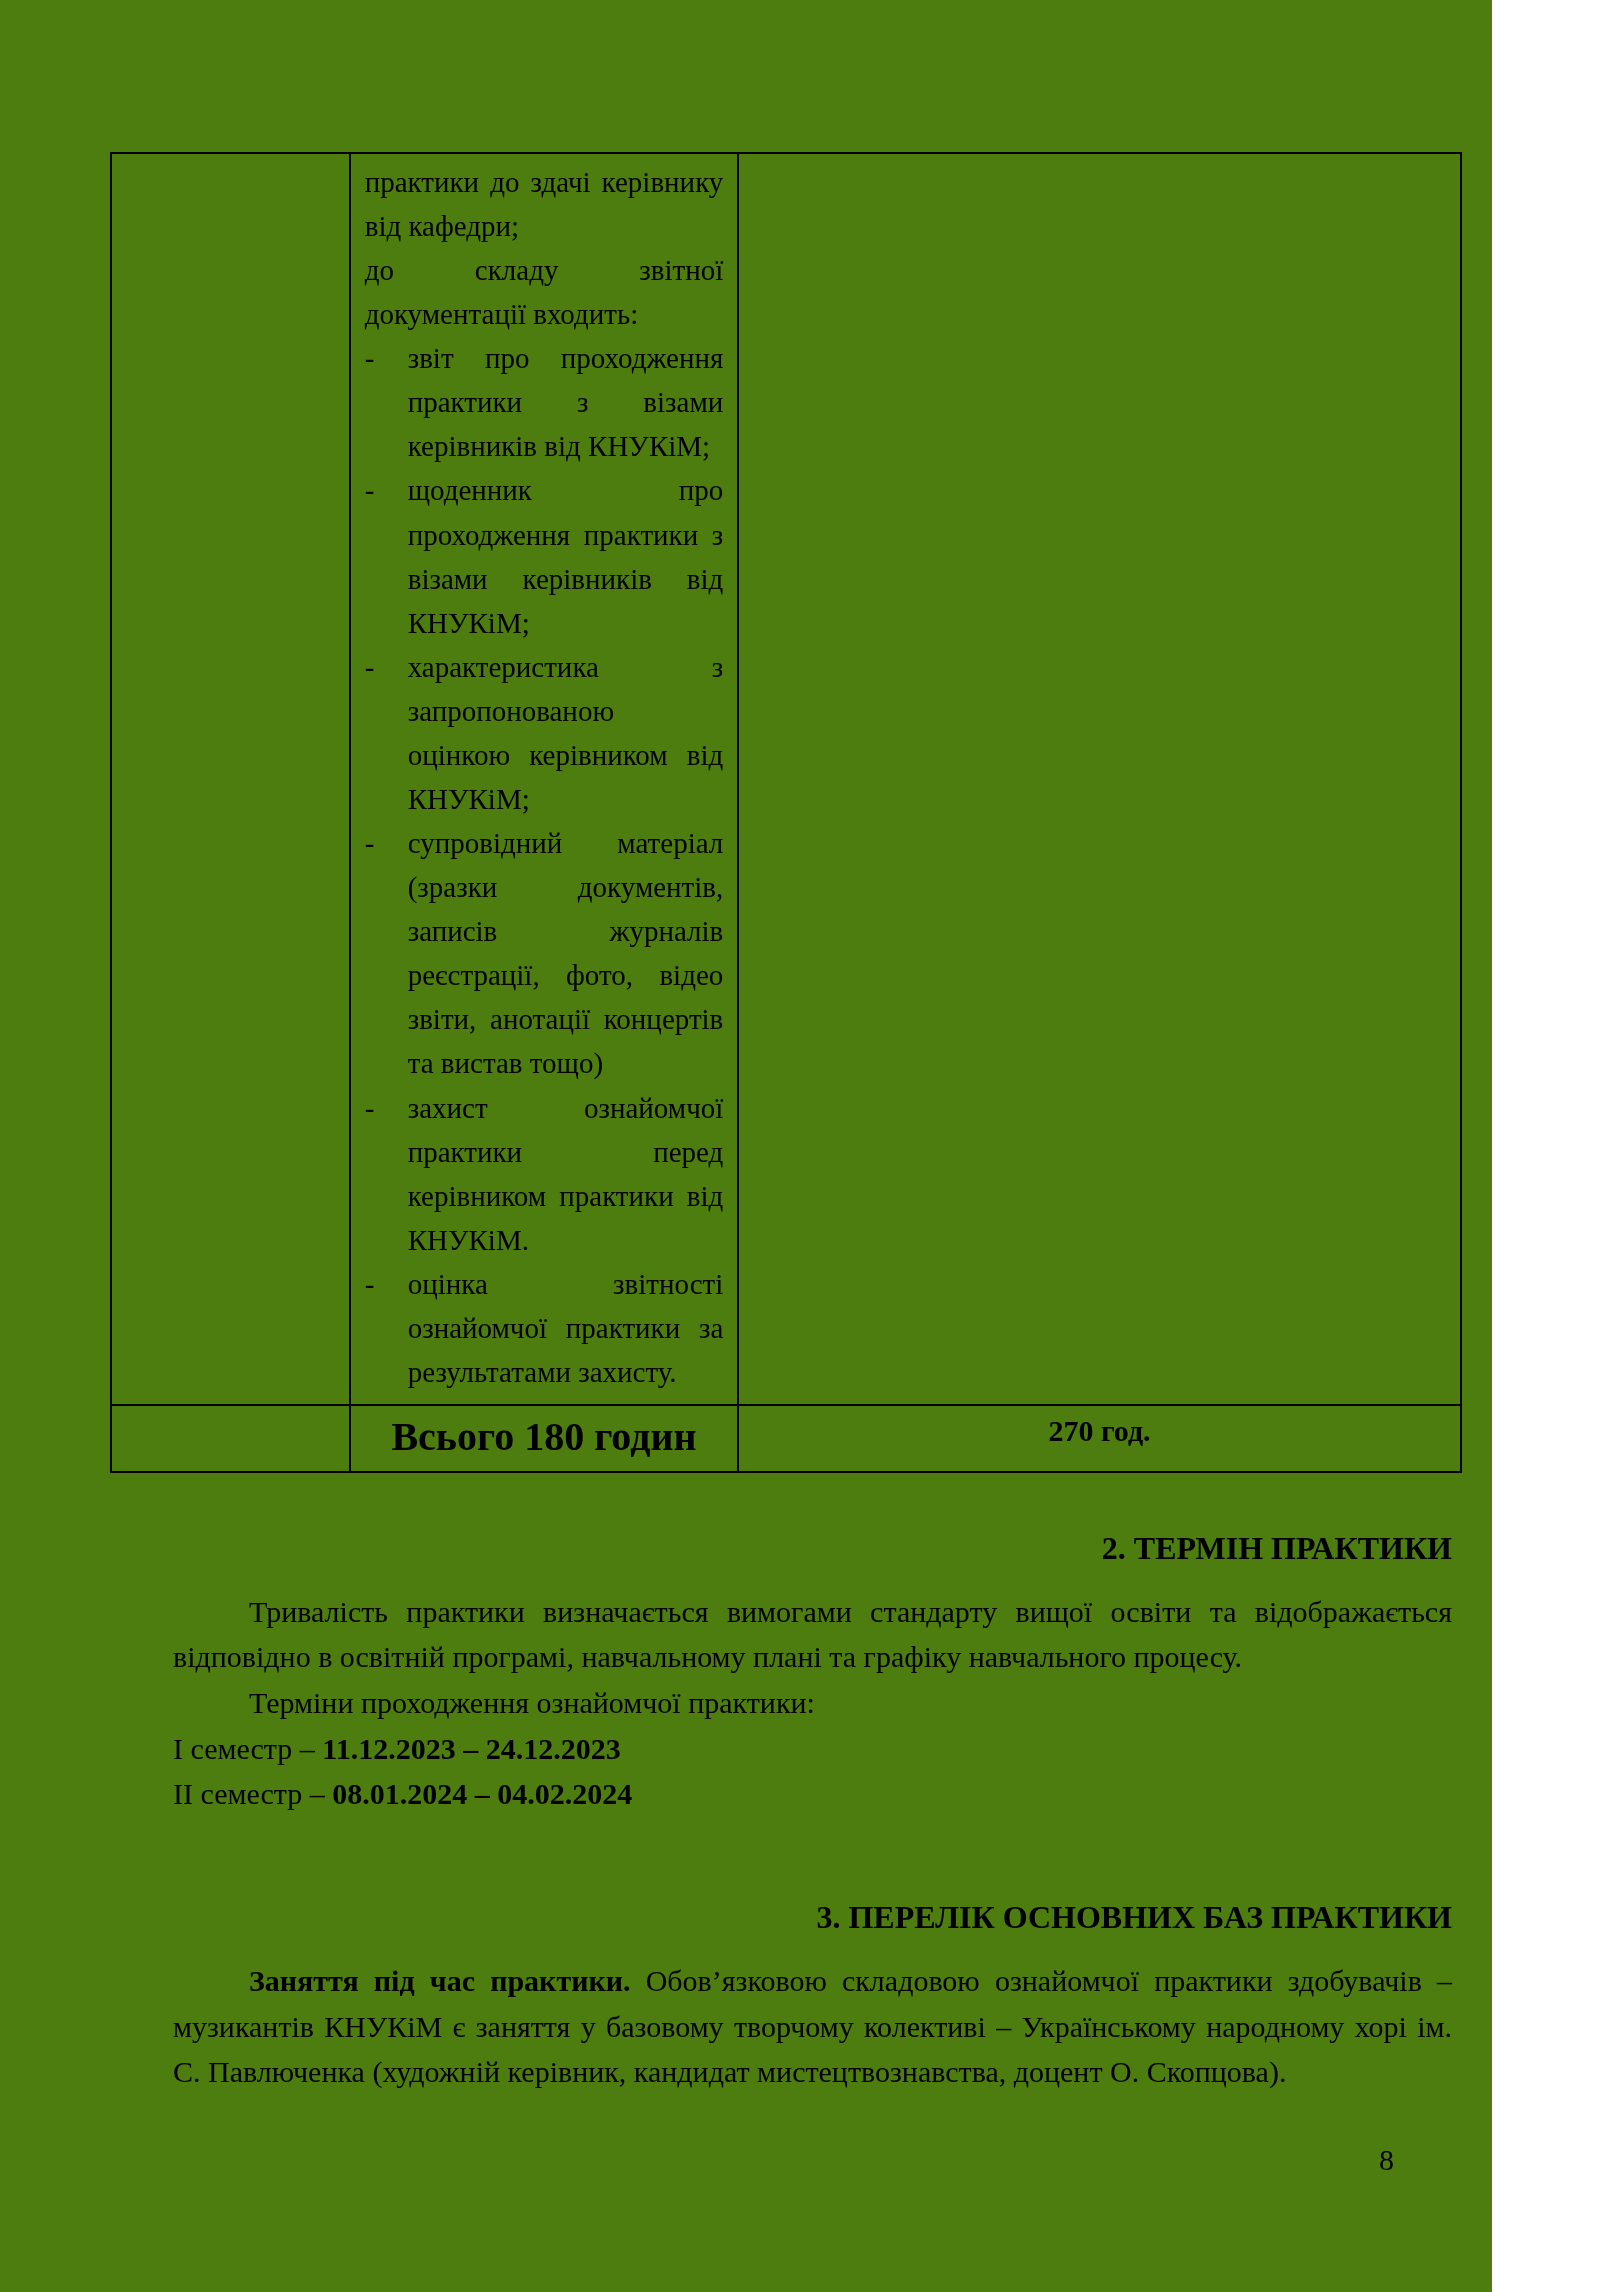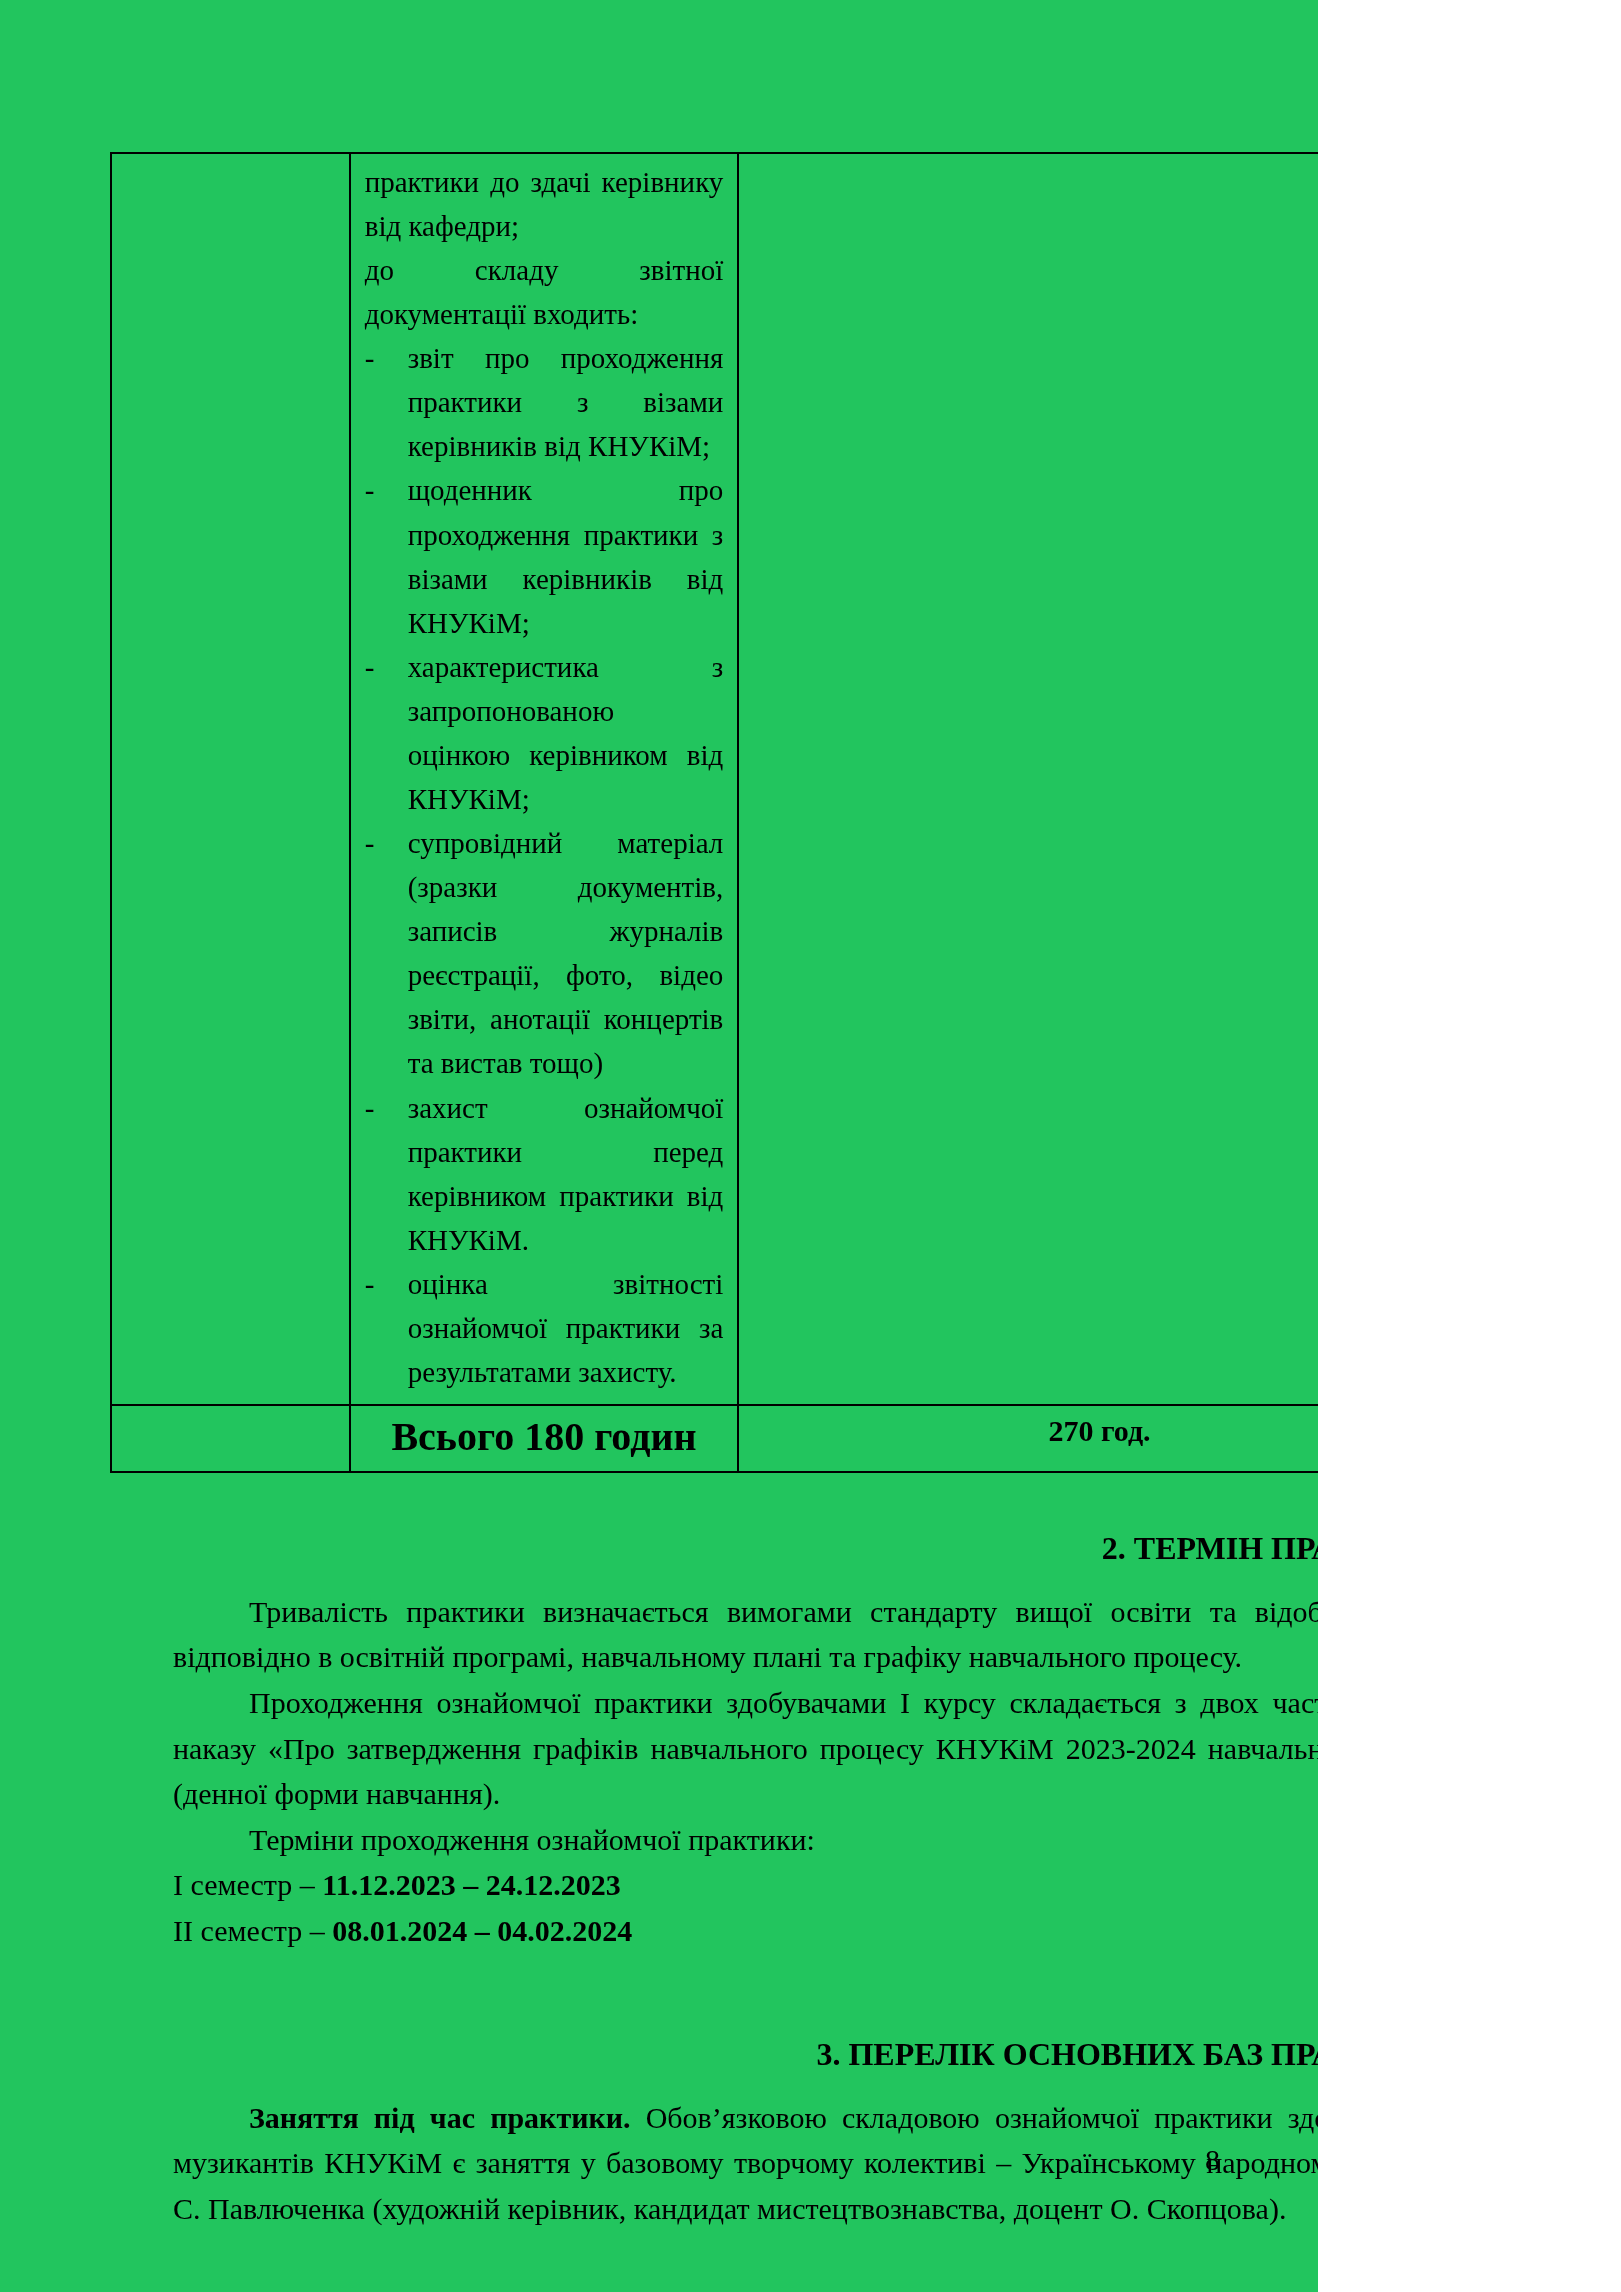--- a/index.html
+++ b/index.html
@@ -6,23 +6,23 @@
     margin: 0;
     padding: 0;
     background: #ffffff;
   }
   body {
     font-family: "Liberation Serif", "DejaVu Serif", serif;
     color: #000000;
   }
   .page {
     position: relative;
-    width: 1318px;
+    width: 1492px;
     height: 2293px;
-    background: #22c55e;
+    background: #4d7c0f;
     box-sizing: border-box;
     overflow: hidden;
     text-decoration: underline;
   }
   .content {
     position: absolute;
     left: 173px;
     top: 152px;
     width: 1279px;
   }
@@ -186,21 +186,20 @@
         <td class="col-hours">
           <div class="total-value">270 год.</div>
         </td>
       </tr>
     </tbody>
       </table>
 
     <h2 class="section">2. ТЕРМІН ПРАКТИКИ</h2>
 
     <p class="para">Тривалість практики визначається вимогами стандарту вищої освіти та відображається відповідно в освітній програмі, навчальному плані та графіку навчального процесу.</p>
-    <p class="para">Проходження ознайомчої практики здобувачами І курсу складається з двох частин згідно наказу «Про затвердження графіків навчального процесу КНУКіМ 2023-2024 навчального року» (денної  форми навчання).</p>
     <p class="para">Терміни проходження ознайомчої практики:</p>
 
     <p class="flush">
       <span>І семестр – </span><b>11.12.2023 – 24.12.2023</b>
     </p>
     <p class="flush">
       <span>ІІ семестр – </span><b>08.01.2024 – 04.02.2024</b>
     </p>
 
     <h2 class="section second">3. ПЕРЕЛІК ОСНОВНИХ БАЗ ПРАКТИКИ</h2>

